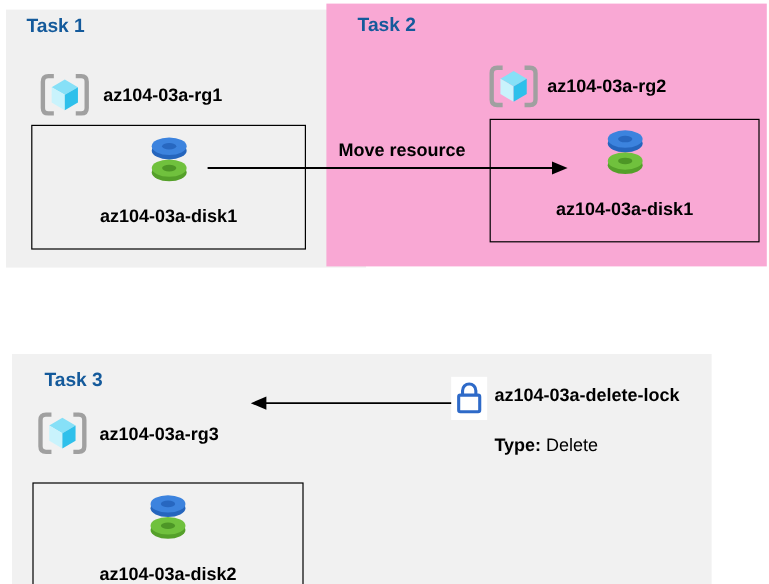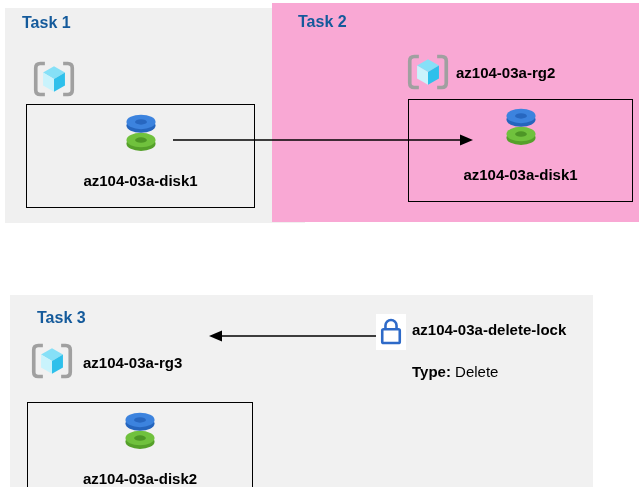--- a/index.html
+++ b/index.html
@@ -58,20 +58,21 @@
     <h2 class="panel-title t1-title">Task 1</h2>
     <span class="rg-icon t1-rg-icon">
       <svg viewBox="0 0 46 40" width="42" height="38">
         <path d="M13 3 H8 C4.7 3 3 4.7 3 8 V32 C3 35.3 4.7 37 8 37 H13" fill="none" stroke="#a0a0a0" stroke-width="4"></path>
         <path d="M33 3 H38 C41.3 3 43 4.7 43 8 V32 C43 35.3 41.3 37 38 37 H33" fill="none" stroke="#a0a0a0" stroke-width="4"></path>
         <polygon points="23,6 35,13 23,20 11,13" fill="#86e0f7"></polygon>
         <polygon points="11,13 23,20 23,34 11,27" fill="#c9f3fc"></polygon>
         <polygon points="35,13 23,20 23,34 35,27" fill="#2ec0eb"></polygon>
       </svg>
     </span>
+    <span class="rg-label t1-rg-label">az104-03a-rg1</span>
     <div class="res-box t1-box">
       <span class="disk-icon">
         <svg viewBox="0 0 44 48" width="40" height="46">
           <ellipse cx="22" cy="38" rx="16" ry="8" fill="#55a02a"></ellipse>
           <ellipse cx="22" cy="34" rx="16" ry="8" fill="#70c13d"></ellipse>
           <ellipse cx="22" cy="34" rx="6.5" ry="3" fill="#4d9626"></ellipse>
           <ellipse cx="22" cy="18" rx="16" ry="8" fill="#2565bd"></ellipse>
           <ellipse cx="22" cy="14" rx="16" ry="8" fill="#3c83de"></ellipse>
           <ellipse cx="22" cy="14" rx="6.5" ry="3" fill="#2767c0"></ellipse>
         </svg>
@@ -127,20 +128,21 @@
           <ellipse cx="22" cy="34" rx="6.5" ry="3" fill="#4d9626"></ellipse>
           <ellipse cx="22" cy="18" rx="16" ry="8" fill="#2565bd"></ellipse>
           <ellipse cx="22" cy="14" rx="16" ry="8" fill="#3c83de"></ellipse>
           <ellipse cx="22" cy="14" rx="6.5" ry="3" fill="#2767c0"></ellipse>
         </svg>
       </span>
       <span class="disk-label">az104-03a-disk2</span>
     </div>
   </section>
 
+  <span class="move-label">Move resource</span>
 
   <span class="lock-chip">
     <svg viewBox="0 0 26 32">
       <path d="M7 13 V9 a6 6 0 0 1 12 0 V13" fill="none" stroke="#2e6ac8" stroke-width="2.8"></path>
       <rect x="3.5" y="13" width="19" height="15" rx="1.5" fill="#ffffff" stroke="#2e6ac8" stroke-width="2.8"></rect>
     </svg>
   </span>
   <div class="lock-text">
     <div class="lock-name">az104-03a-delete-lock</div>
     <div class="lock-type"><span class="b">Type:</span> <span>Delete</span></div>

